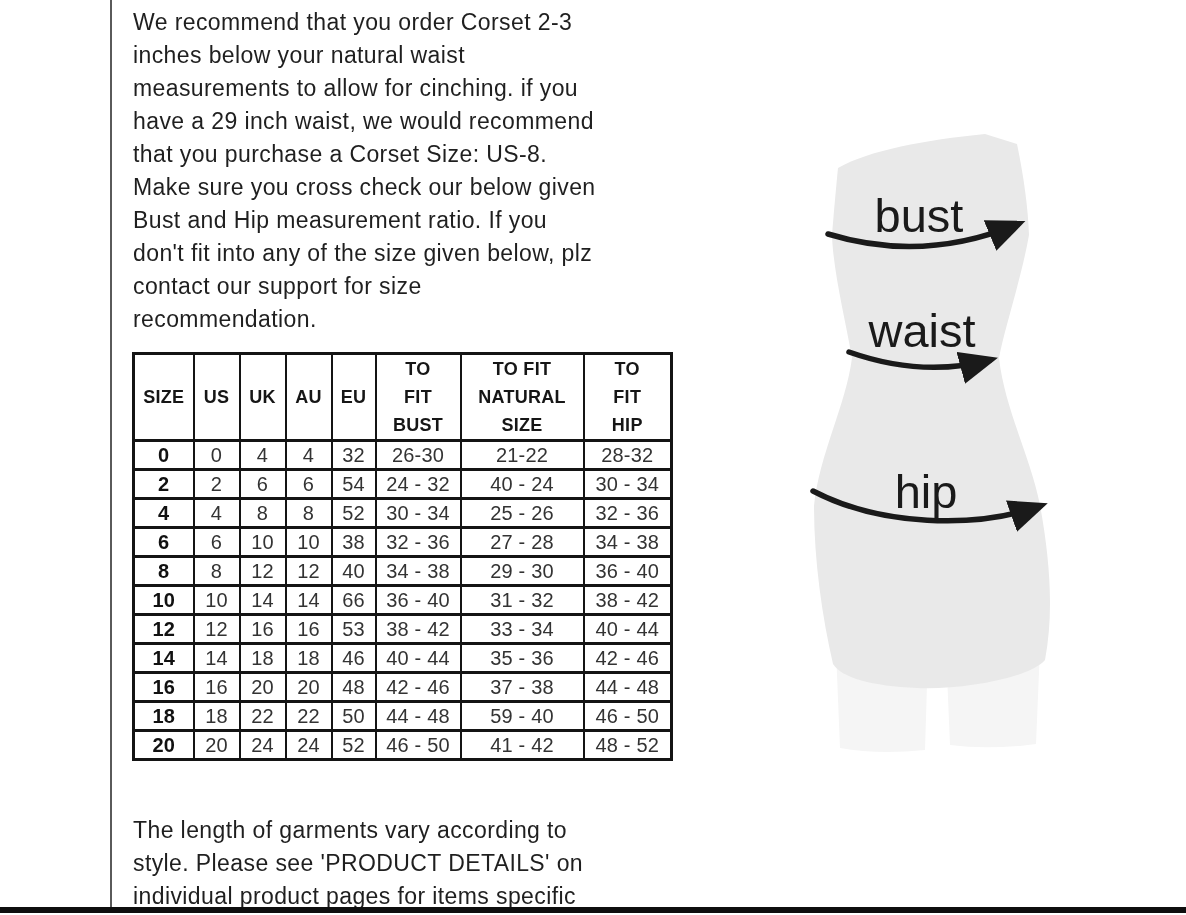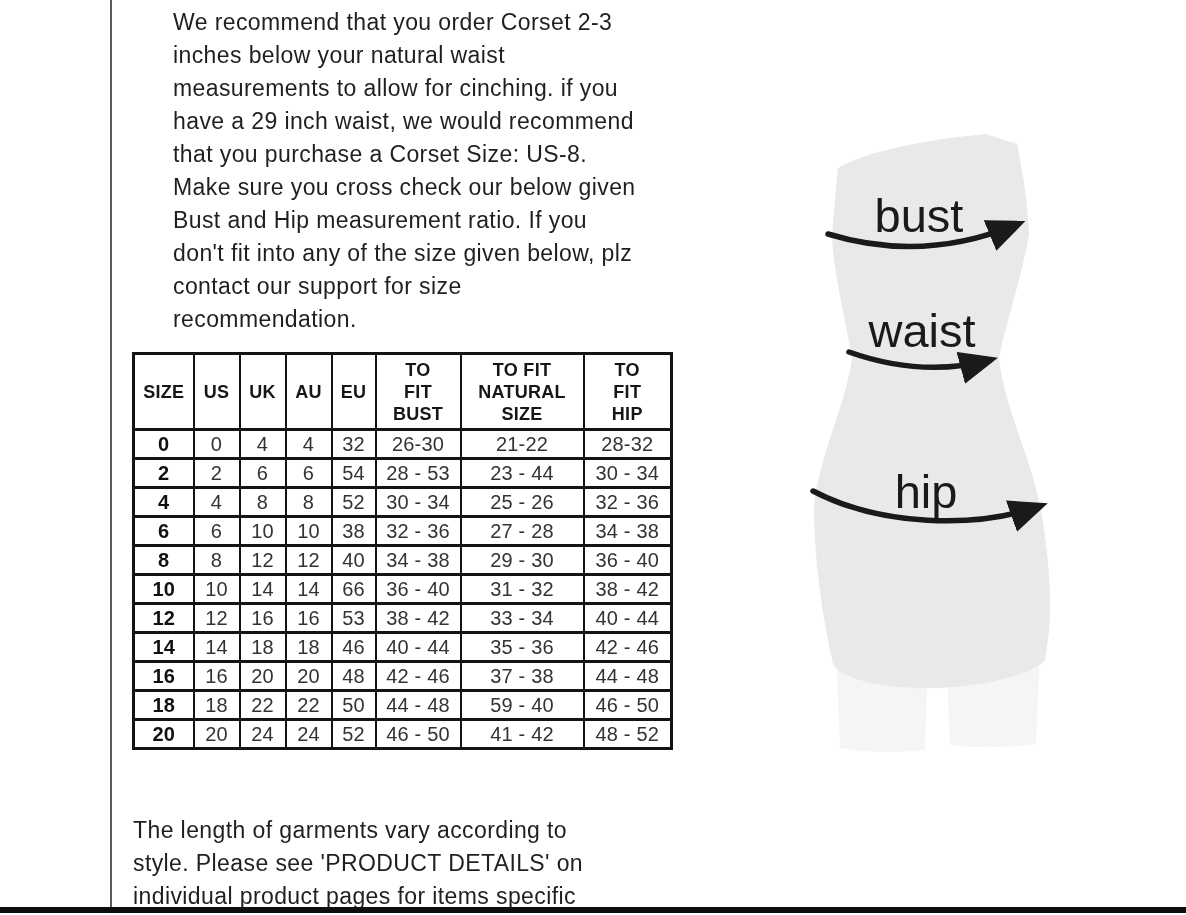--- a/index.html
+++ b/index.html
@@ -41,21 +41,21 @@
   .para {
     position: absolute;
     left: 133px;
     width: 580px;
     font-size: 23px;
     line-height: 33px;
     letter-spacing: 0.4px;
     white-space: pre-line;
     color: var(--text);
   }
-  .intro { top: 6px; margin-left: 40px; }
+  .intro { top: 6px; }
   .footer-note { top: 814px; }
   table.size-table {
     position: absolute;
     left: 132px;
     top: 352px;
     width: 538px;
     border-collapse: collapse;
     table-layout: fixed;
     border: 3px solid var(--table_border);
   }
@@ -64,21 +64,21 @@
     border: 2px solid var(--table_border);
     border-top-width: 3px;
     border-bottom-width: 3px;
     text-align: center;
     vertical-align: middle;
     color: #222;
   }
   table.size-table th {
     font-size: 18px;
     font-weight: bold;
-    line-height: 22px;
+    line-height: 28px;
     white-space: pre-line;
     height: 76px;
     letter-spacing: 0.3px;
     color: #161616;
   }
   table.size-table td {
     font-size: 20px;
     height: 29px;
     color: #333;
     letter-spacing: 0.2px;
@@ -155,22 +155,22 @@
         <td>26-30</td>
         <td>21-22</td>
         <td>28-32</td>
       </tr>
       <tr>
         <td>2</td>
         <td>2</td>
         <td>6</td>
         <td>6</td>
         <td>54</td>
-        <td>28 - 53</td>
-        <td>23 - 44</td>
+        <td>24 - 32</td>
+        <td>40 - 24</td>
         <td>30 - 34</td>
       </tr>
       <tr>
         <td>4</td>
         <td>4</td>
         <td>8</td>
         <td>8</td>
         <td>52</td>
         <td>30 - 34</td>
         <td>25 - 26</td>

